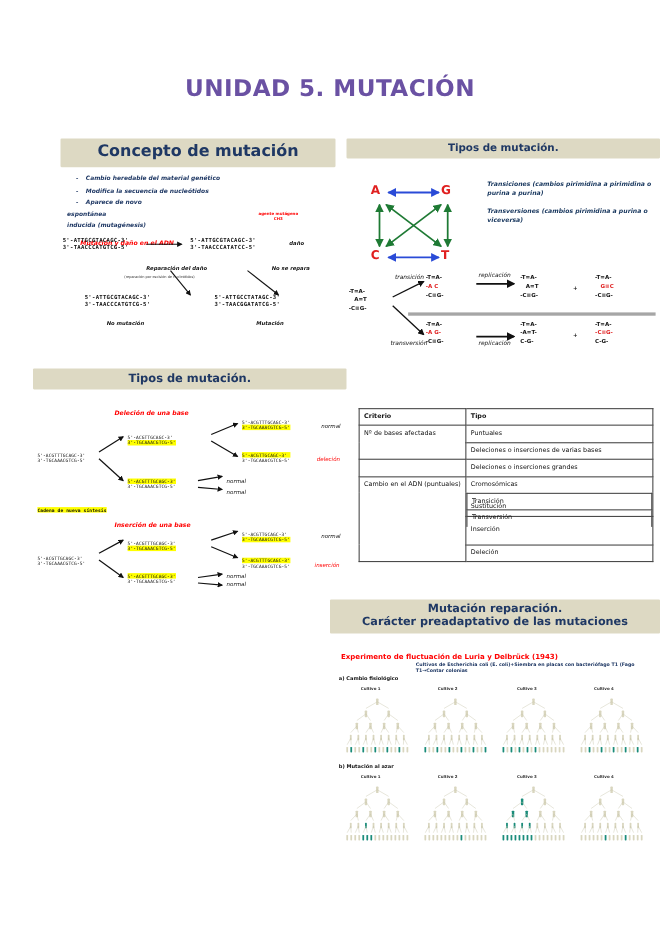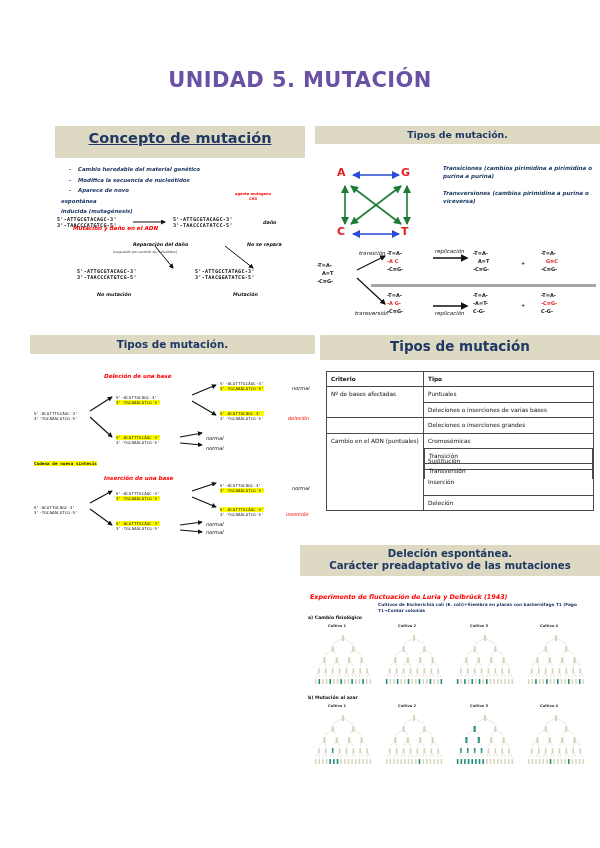--- a/index.html
+++ b/index.html
@@ -15,21 +15,21 @@
   .panel{position:absolute;box-sizing:border-box;background:#fff;}
   .band{background:#ddd9c3;width:100%;box-sizing:border-box;
         text-align:center;color:#1f3864;font-weight:bold;
         padding:3px 2px 4px;line-height:1.18;
         border-radius:1px;}
   .band .l1{display:block;}
   .band .l2{display:block;}
 
   
   #p1{left:55px;top:126px;width:250px;height:190px;}
-  #p1 .band{font-size:14.5px;padding:4px 2px 11px;text-decoration:underline;}
+  #p1 .band{font-size:14.5px;padding:4px 2px 5px;}
   .p1-bullets{margin:6px 0 0 14px;font-size:5.4px;color:#1f3864;line-height:1.95;
       font-weight:bold;font-style:italic;}
   .p1-bullets div span.dash{display:inline-block;width:9px;}
   .p1-plain{margin:0 0 0 6px;font-size:5.4px;color:#1f3864;line-height:1.9;
       font-weight:bold;font-style:italic;}
   .p1-red{margin:9px 0 0 18px;font-size:5.6px;color:#ff0000;font-weight:bold;font-style:italic;}
   .ch3{position:absolute;right:34px;top:66px;text-align:center;color:#ff0000;
        font-size:3.6px;font-weight:bold;line-height:1.35;}
   .dna-wrap{position:absolute;left:0;top:84px;width:250px;height:104px;}
   .seq{font-family:"DejaVu Sans Mono","Liberation Mono",monospace;
@@ -87,21 +87,21 @@
   #p5 .band{font-size:12.6px;padding:4px 2px 5px;text-align:left;padding-left:8px;}
   .origin-list{position:absolute;left:12px;top:62px;font-size:13px;
       color:#111;font-weight:bold;line-height:1;}
   .origin-list .it{margin-bottom:47px;}
   .origin-list .it .d{display:inline-block;width:16px;}
 
   
   #p6{left:300px;top:545px;width:300px;height:245px;}
   #p6 .band{font-size:10.2px;padding:3px 4px 4px;}
   .exp-title{position:absolute;left:10px;top:48px;font-size:6.4px;color:#ff0000;
-    font-weight:bold;font-style:italic;}
+    font-weight:bold;}
   .exp-cap{position:absolute;left:78px;top:57px;width:212px;font-size:4.3px;
     color:#1f3864;font-weight:bold;line-height:1.35;}
   .sect-a{position:absolute;left:8px;top:70px;font-size:4.6px;color:#111;font-weight:bold;}
   .sect-b{position:absolute;left:8px;top:150px;font-size:4.6px;color:#111;font-weight:bold;}
   .cult-lab{position:absolute;font-size:3.6px;color:#333;font-weight:bold;}
   .treebox{position:absolute;}
 </style>
 </head>
 <body>
 
@@ -347,21 +347,20 @@
     <div class="seq3 yel">5'-ACGTTTGCAGC-3'</div>
     <div class="seq3">3'-TGCAAACGTCG-5'</div>
   </div>
   <div class="lab3" style="left:262px;top:150px;">normal</div>
   <div class="lab3 red" style="left:256px;top:176px;">inserción</div>
   <div class="lab3" style="left:176px;top:186px;">normal</div>
   <div class="lab3" style="left:176px;top:194px;">normal</div>
 </div>
 
 <div class="panel" id="p4">
-  <div class="band">Tipos de mutación</div>
 
   <table class="tm">
     <tbody>
         <tr>
       <th class="crit">Criterio</th>
       <th>Tipo</th>
     </tr>
     <tr>
       <td class="crit nb" rowspan="2">Nº de bases afectadas</td>
       <td>Puntuales</td>
@@ -400,21 +399,21 @@
     </tr>
   </tbody>
     </table>
 </div>
 
 <div class="panel" id="p5">
 </div>
 
 <div class="panel" id="p6">
   <div class="band">
-    <span class="l1">Deleción espontánea.</span>
+    <span class="l1">Mutación reparación.</span>
     <span class="l2">Carácter preadaptativo de las mutaciones</span>
   </div>
 
   <div class="exp-title">Experimento de fluctuación de Luria y Delbrück (1943)</div>
   <div class="exp-cap">Cultivos de Escherichia coli (E. coli)+Siembra en placas con bacteriófago T1 (Fago T1→Contar colonias</div>
   <div class="sect-a">a) Cambio fisiológico</div>
   <div class="sect-b">b) Mutación al azar</div>
 
   <div class="cult-lab" style="left:28px;top:79px;">Cultivo 1</div>
   <div class="cult-lab" style="left:98px;top:79px;">Cultivo 2</div>

